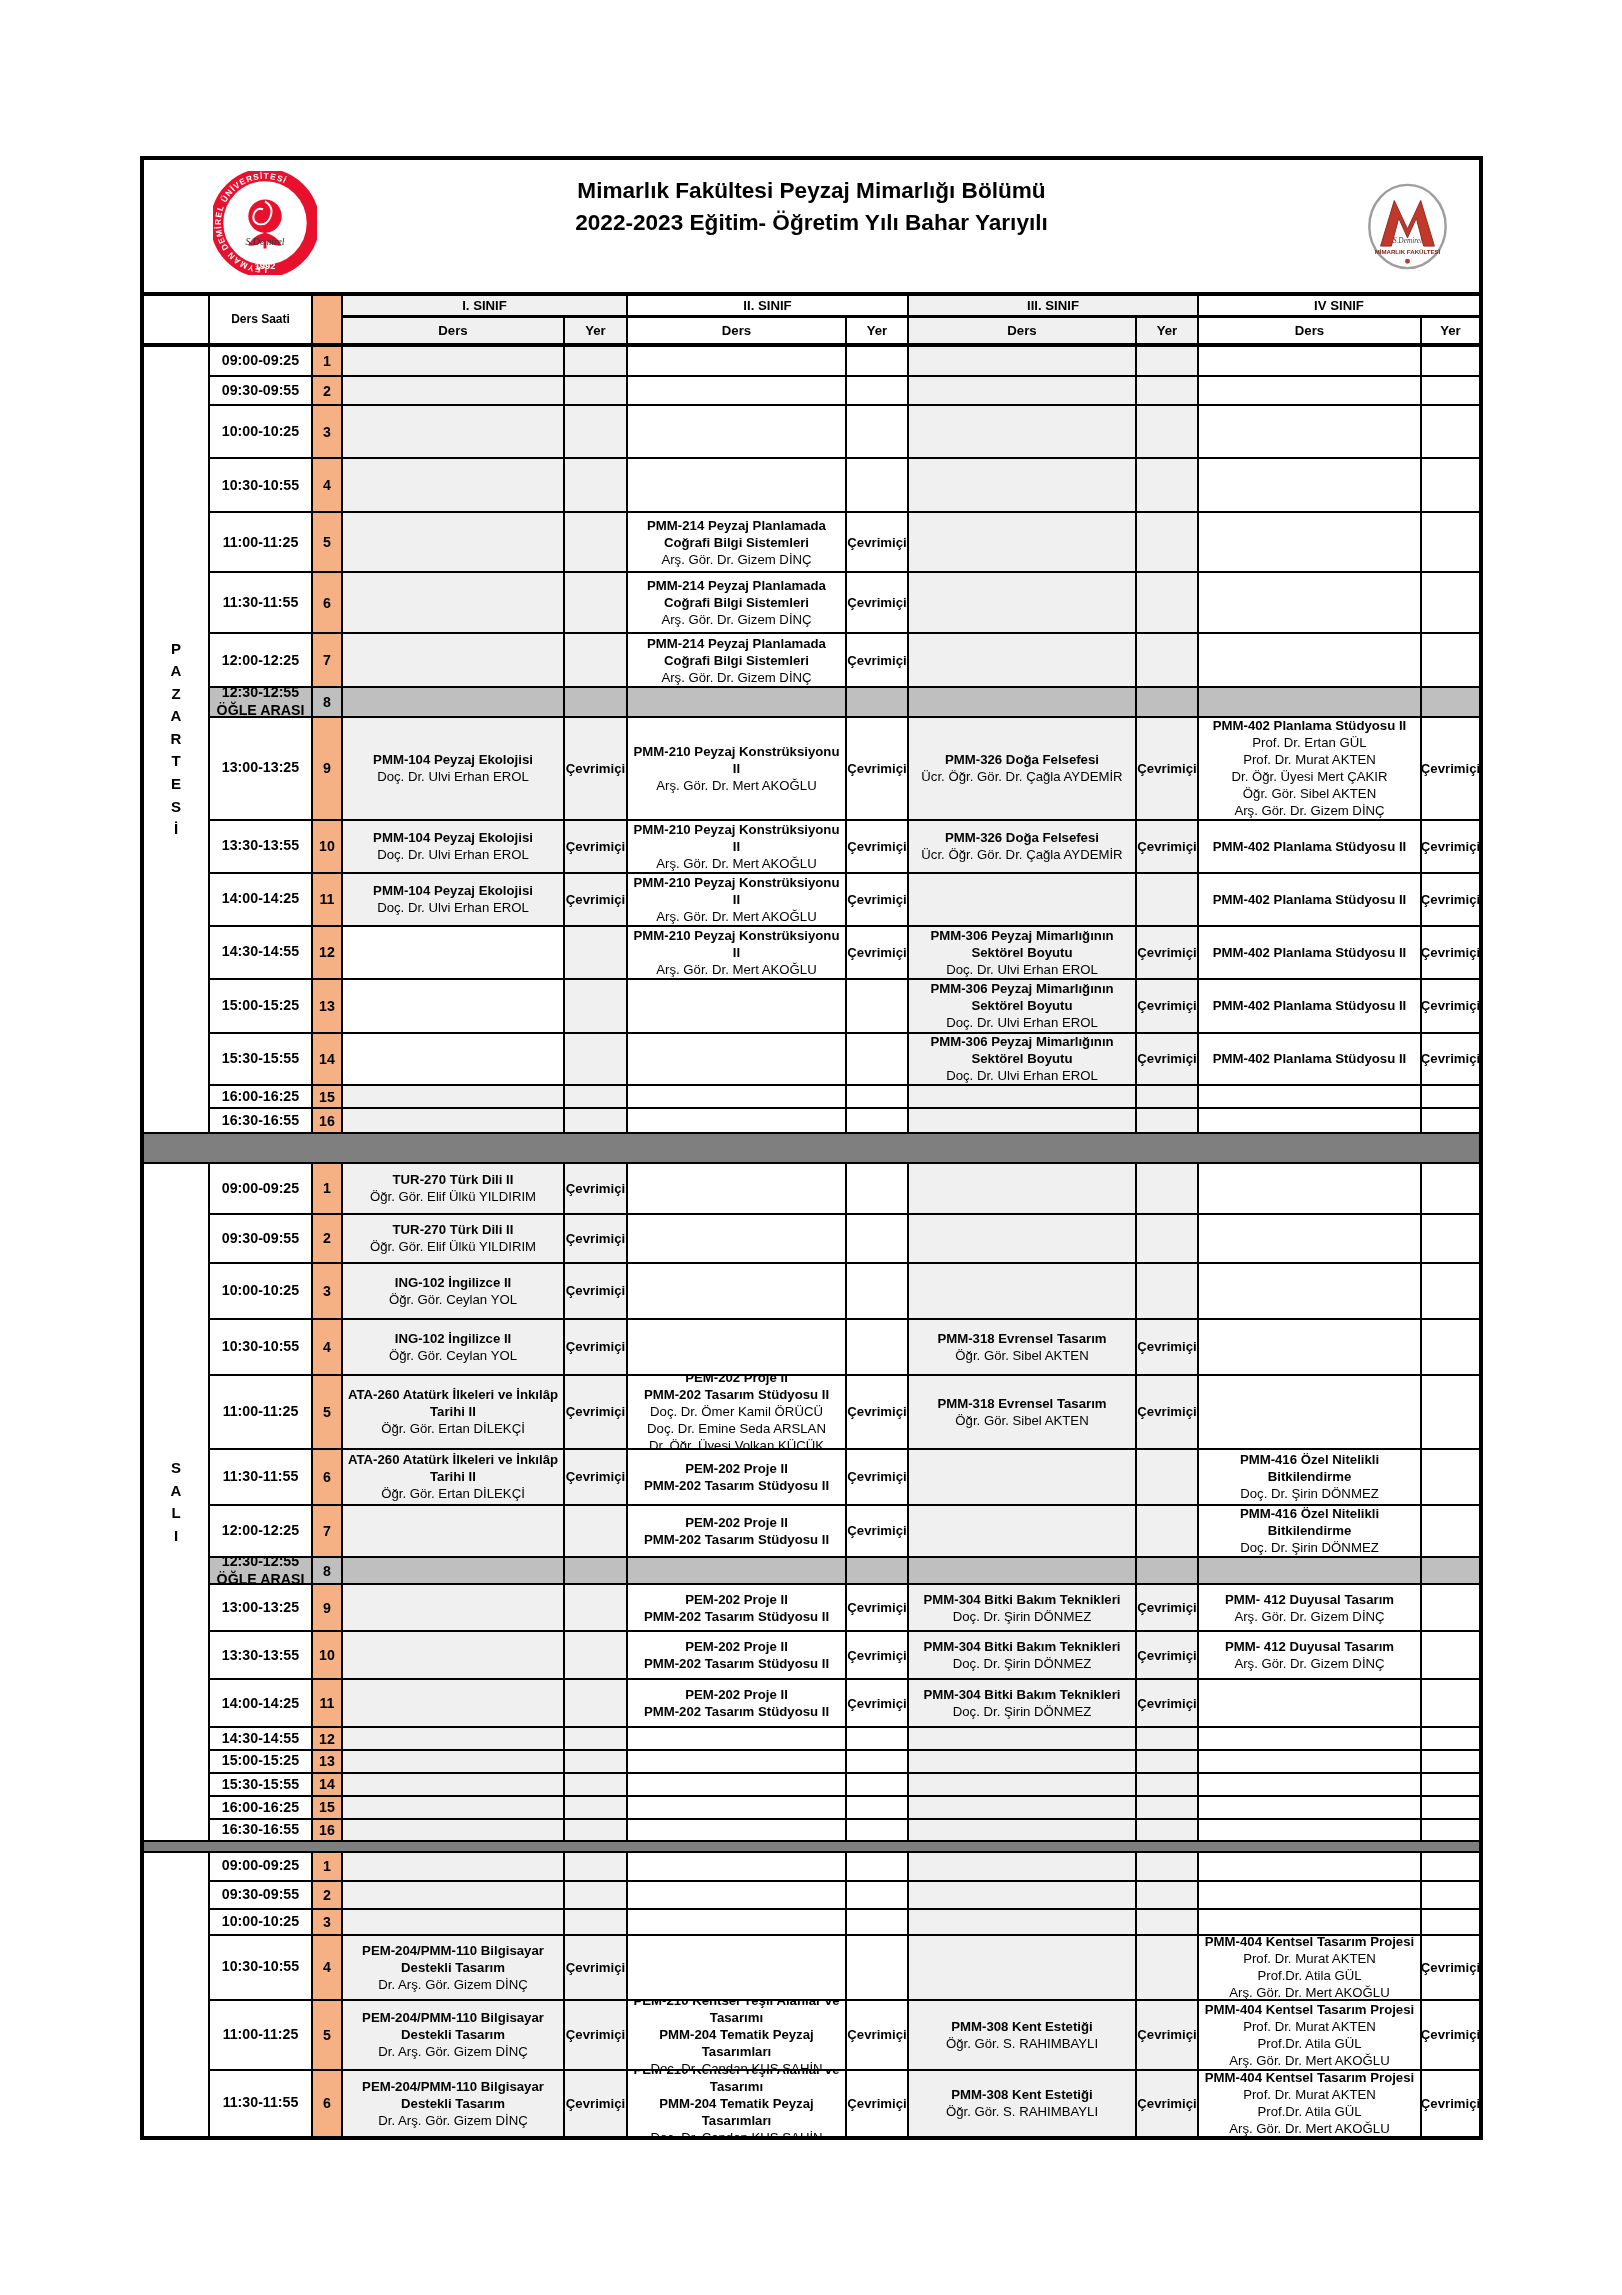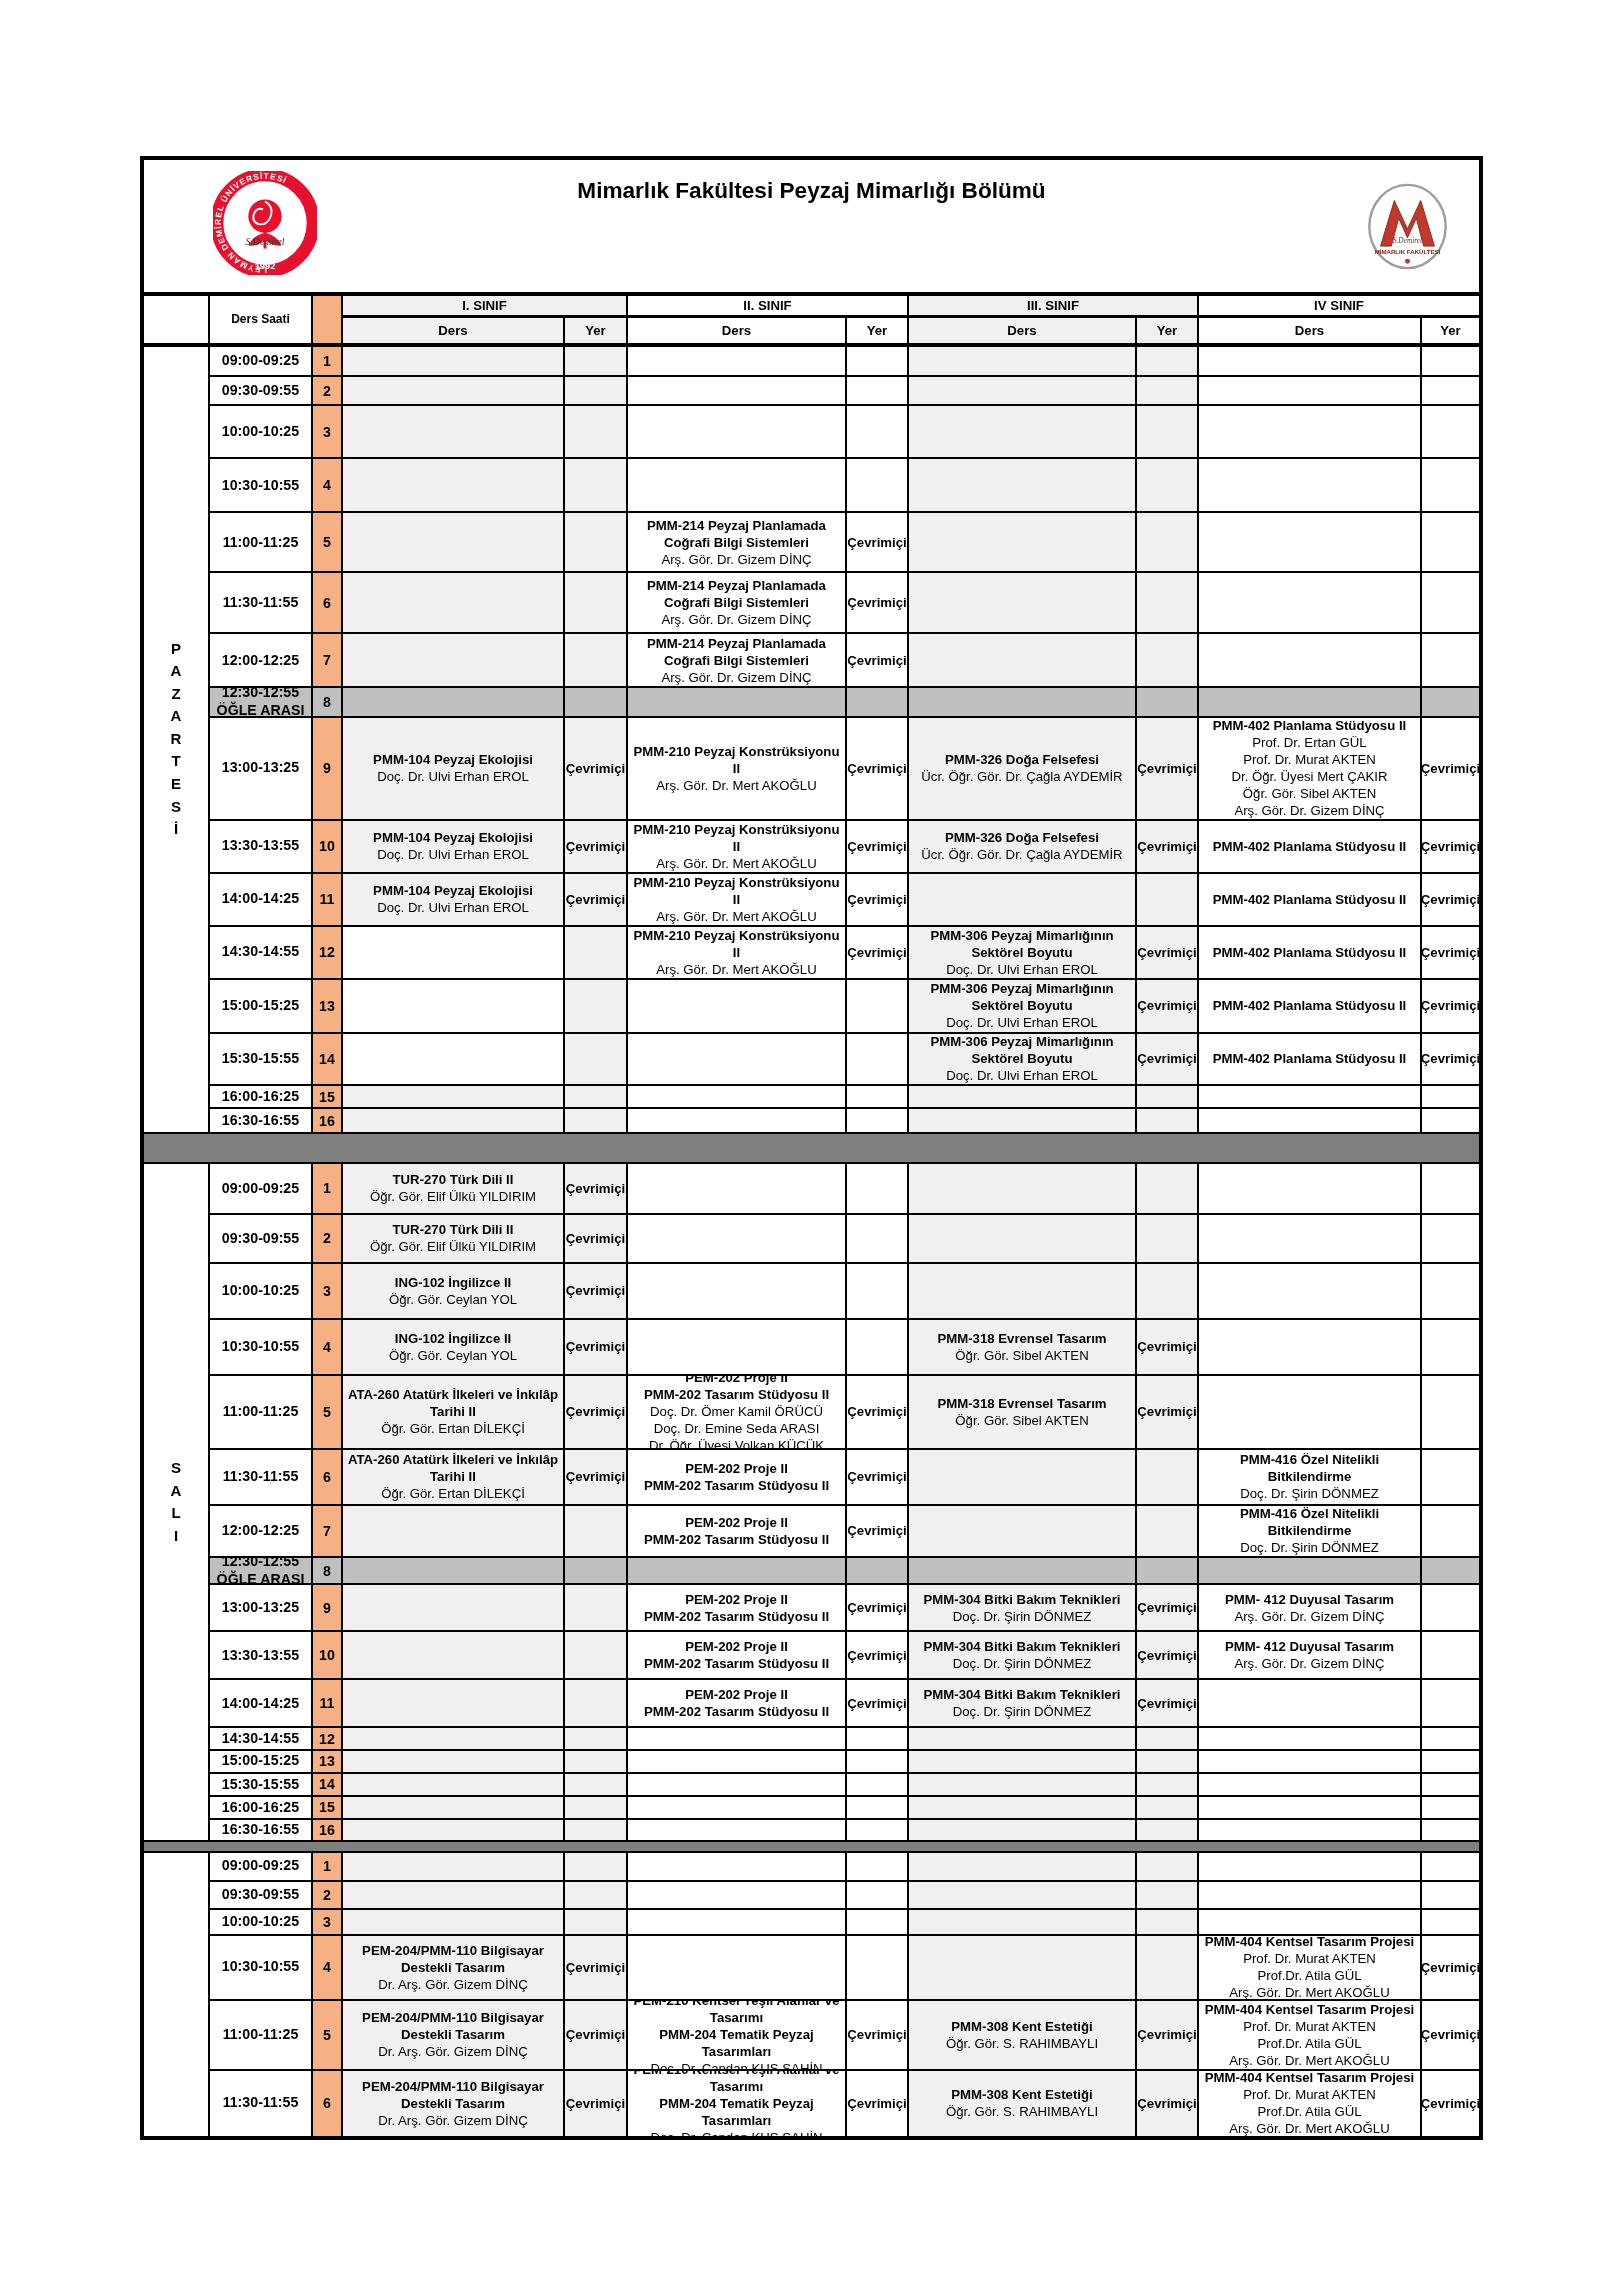--- a/index.html
+++ b/index.html
@@ -58,20 +58,21 @@
           <path d="M106 126 q-26 6 -34 26 q22 2 34 -14 q12 16 34 14 q-8 -20 -34 -26" fill="#E8112D"></path>
           <rect x="103" y="124" width="6" height="34" fill="#E8112D"></rect>
         </g>
         <text class="sig" x="106" y="150" font-size="20" text-anchor="middle" fill="#333333">S.Demirel</text>
         <text x="106" y="200" font-size="19" font-weight="bold" fill="#ffffff" text-anchor="middle">1992</text>
       </svg>
     </div>
 
     <div class="titles">
       <div>Mimarlık Fakültesi Peyzaj Mimarlığı Bölümü</div>
+      <div>2022-2023 Eğitim- Öğretim Yılı Bahar Yarıyılı</div>
     </div>
 
     <div class="logo logoR">
       <svg width="93" height="93" viewBox="0 0 190 190">
         <ellipse cx="95" cy="95" rx="78" ry="85" fill="none" stroke="#9e9e9e" stroke-width="5"></ellipse>
         <path d="M40 135 L68 42 L95 100 L122 42 L150 135 L128 135 L113 78 L95 118 L77 78 L62 135 Z" fill="#C0392B" stroke="#8e2a20" stroke-width="2"></path>
         <text class="sig" x="95" y="128" font-size="15" text-anchor="middle" fill="#444444">S.Demirel</text>
         <text x="95" y="152" font-size="12.5" font-weight="bold" text-anchor="middle" fill="#7b241c">MİMARLIK FAKÜLTESİ</text>
         <circle cx="95" cy="166" r="5" fill="#C0392B"></circle>
       </svg>
@@ -497,21 +498,21 @@
           <div class="ti">ATA-260  Atatürk İlkeleri ve İnkılâp Tarihi II</div>
           <div class="st">Öğr. Gör. Ertan DİLEKÇİ</div>
         </div>
         <div class="c bl bg-g bt" style="grid-area: 5 / 5;">
           <div class="yer">Çevrimiçi</div>
         </div>
         <div class="c bl bg-w bt" style="grid-area: 5 / 6;">
           <div class="ti">PEM-202 Proje II</div>
           <div class="ti">PMM-202 Tasarım Stüdyosu II</div>
           <div class="st">Doç. Dr. Ömer Kamil ÖRÜCÜ</div>
-          <div class="st">Doç. Dr. Emine Seda ARASI</div>
+          <div class="st">Doç. Dr. Emine Seda ARSLAN</div>
           <div class="st">Dr. Öğr. Üyesi Volkan KÜÇÜK</div>
         </div>
         <div class="c bl bg-w bt" style="grid-area: 5 / 7;">
           <div class="yer">Çevrimiçi</div>
         </div>
         <div class="c bl bg-g bt" style="grid-area: 5 / 8;">
           <div class="ti">PMM-318  Evrensel Tasarım</div>
           <div class="st">Öğr. Gör. Sibel AKTEN</div>
         </div>
         <div class="c bl bg-g bt" style="grid-area: 5 / 9;">

